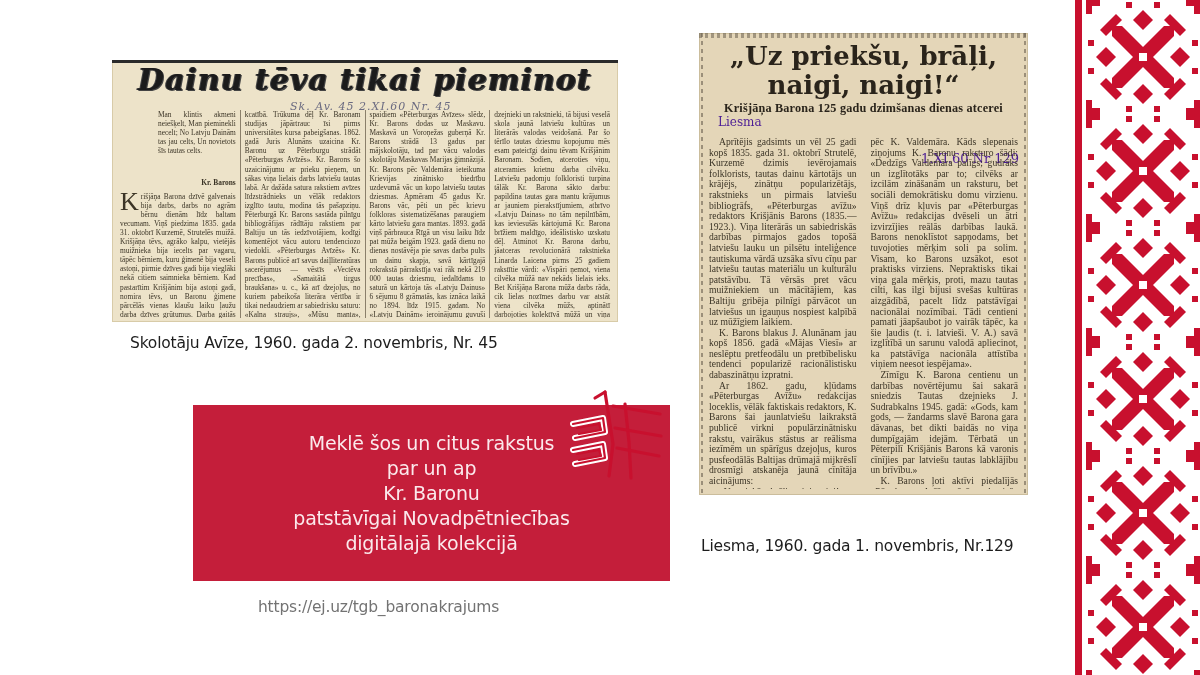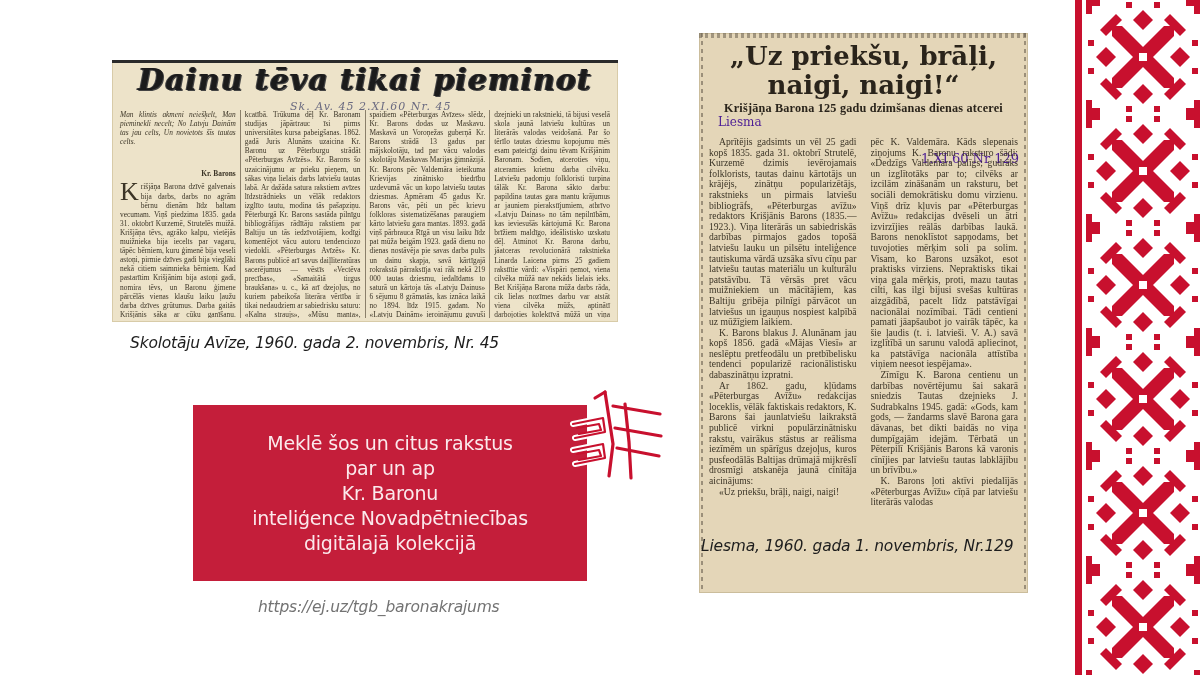--- a/index.html
+++ b/index.html
@@ -24,48 +24,48 @@
     position: absolute; left: 178px; top: 40px; font-family: "DejaVu Serif", serif;
     font-style: italic; font-size: 11px; color: #6a6a80; letter-spacing: 1px;
   }
   .clip1 .cols { position: absolute; left: 4px; right: 4px; top: 50px; bottom: 4px; display: flex; gap: 0; }
   .clip1 .col {
     flex: 1; padding: 0 4px; border-right: 1px solid #8a7f6a;
     font-family: "Liberation Serif", serif; font-size: 7.4px; line-height: 9.1px;
     color: #3b3426; text-align: justify; overflow: hidden;
   }
   .clip1 .col:last-child { border-right: none; }
-  .clip1 .poem { font-style: italic; margin-bottom: 2px; }
+  .clip1 .poem { margin-bottom: 2px; margin-left: 38px; }
   .clip1 .author { text-align: right; font-weight: bold; margin-bottom: 4px; margin-top: 23px; }
   .clip1 .dropcap { float: left; font-size: 26px; line-height: 20px; margin-right: 2px; font-family: "Liberation Serif", serif; }
 
   .caption {
     position: absolute; font-family: "DejaVu Sans", sans-serif; font-size: 15.5px; color: #1d1d1d;
-    white-space: nowrap; letter-spacing: -0.2px; font-style: italic;
+    white-space: nowrap; letter-spacing: -0.2px;
   }
   .cap1 { left: 130px; top: 334px; }
   .cap2 { left: 701px; top: 537px; }
   .url { left: 258px; top: 598px; font-size: 15.5px; }
 
   
   .promo {
-    position: absolute; left: 193px; top: 405px; width: 394px; height: 176px;
+    position: absolute; left: 193px; top: 405px; width: 477px; height: 176px;
     background: #c41e3a; color: #fbe9ec;
     display: flex; flex-direction: column; align-items: center; justify-content: center;
     text-align: center;
   }
   .promo .line {
     font-family: "DejaVu Sans", sans-serif; font-size: 19px; line-height: 25px;
     letter-spacing: -0.2px; white-space: nowrap;
   }
   .ornament-small { position: absolute; left: 565px; top: 384px; width: 100px; height: 100px; }
 
   
   .clip2 {
-    position: absolute; left: 699px; top: 33px; width: 329px; height: 560px;
+    position: absolute; left: 699px; top: 33px; width: 329px; height: 462px;
     background: #e4d6b8; overflow: hidden;
     box-shadow: inset 0 0 0 1px #cbbd9c;
   }
   .clip2 .wavy {
     position: absolute; left: 0; right: 0; top: 0; height: 5px;
     background: repeating-linear-gradient(90deg, #6a6050 0 3px, transparent 3px 6px);
     opacity: 0.55;
   }
   .clip2 .dashL, .clip2 .dashR {
     position: absolute; top: 0; bottom: 0; width: 2px;
@@ -124,21 +124,21 @@
       
     </div>
   </div>
 </div>
 <div class="caption cap1">Skolotāju Avīze, 1960. gada 2. novembris, Nr. 45</div>
 
 <div class="promo">
   <div class="line">Meklē šos  un citus rakstus</div>
   <div class="line">par un ap</div>
   <div class="line">Kr. Baronu</div>
-  <div class="line">inteliģence Novadpētniecības</div>
+  <div class="line">patstāvīgai Novadpētniecības</div>
   <div class="line">digitālajā kolekcijā</div>
 </div>
 
 <svg class="ornament-small" viewBox="0 0 100 100">
   <g fill="none" stroke="#c8102e" stroke-width="3.2" stroke-linecap="round" stroke-linejoin="round">
 
     <path d="M40 8 L48 60 L44 92"></path>
     <path d="M60 20 L64 58 L66 94"></path>
 
     <path d="M48 22 L95 30"></path>

